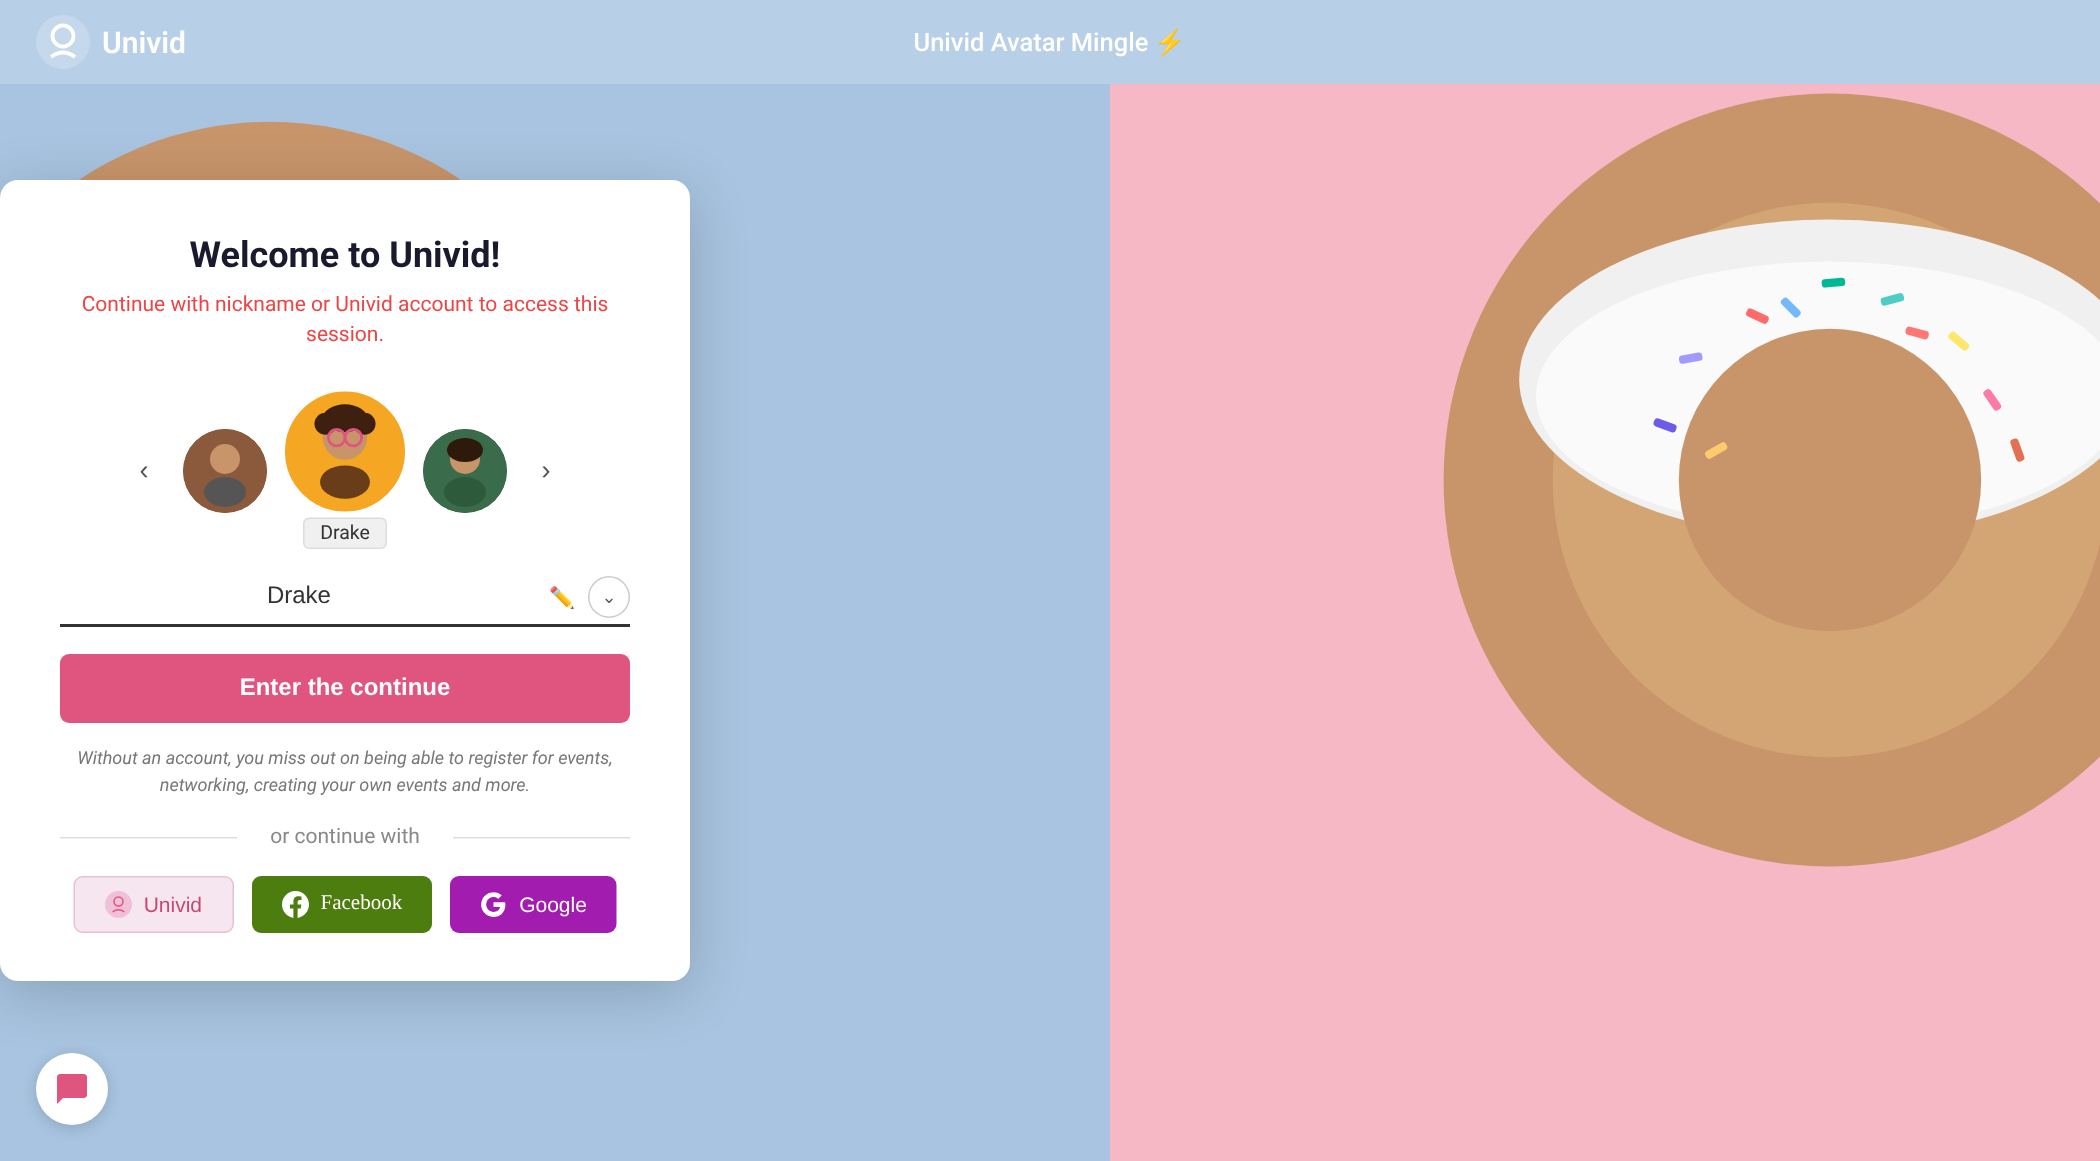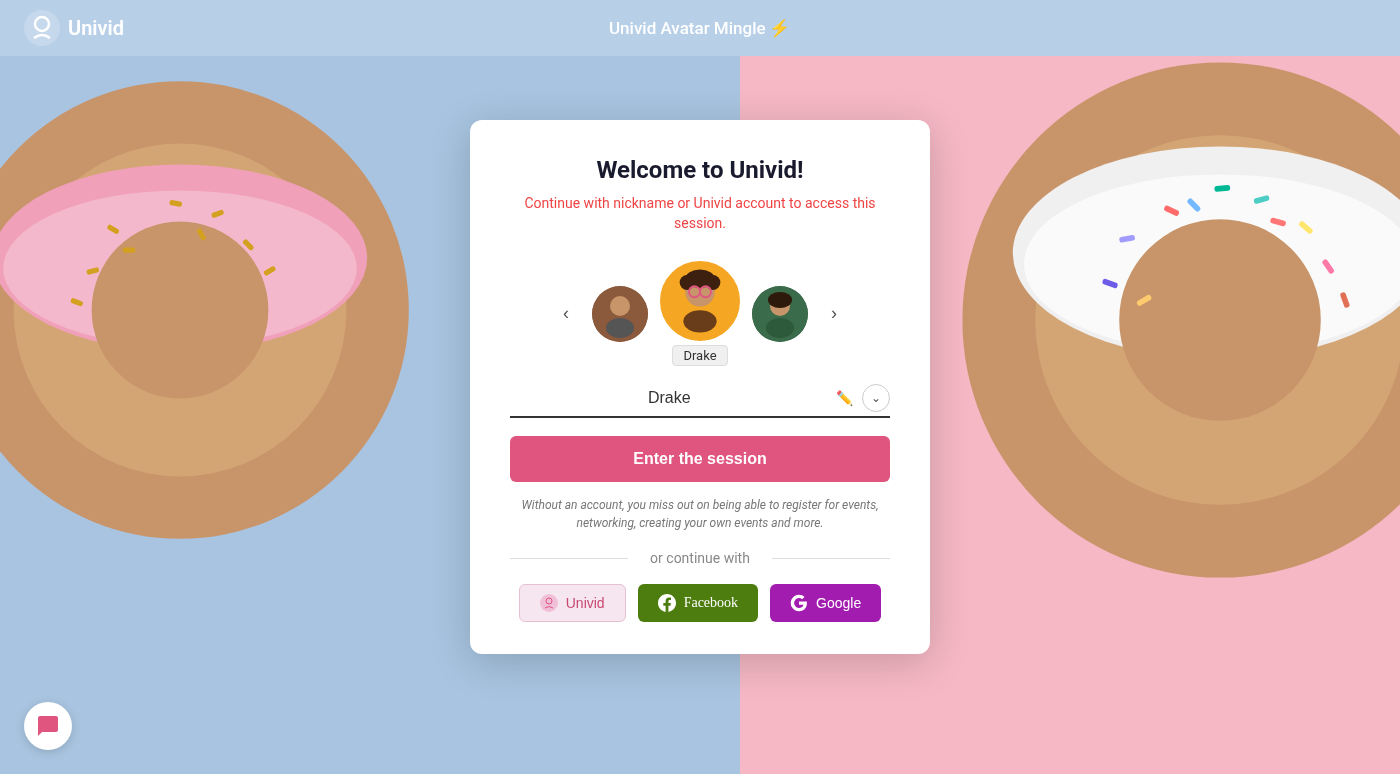--- a/index.html
+++ b/index.html
@@ -79,21 +79,21 @@
       color: #fff;
       white-space: nowrap;
     }
 
     
     .modal-overlay {
       position: absolute;
       inset: 0;
       display: flex;
       align-items: center;
-      justify-content: center;
+      justify-content: flex-start;
       z-index: 20;
     }
     .modal {
       background: #fff;
       border-radius: 12px;
       padding: 36px 40px 32px;
       width: 460px;
       box-shadow: 0 8px 40px rgba(0,0,0,0.18);
       text-align: center;
     }
@@ -407,21 +407,21 @@
     </div>
 
     
     <div class="name-row">
       <input class="name-input" type="text" value="Drake" style="">
       <span class="name-edit-icon">✏️</span>
       <div class="name-dropdown">⌄</div>
     </div>
 
     
-    <button class="enter-btn">Enter the session</button>
+    <button class="enter-btn">Enter the continue</button>
 
     
     <div class="modal-note">Without an account, you miss out on being able to register for events, networking, creating your own events and more.</div>
 
     
     <div class="divider">
       <div class="divider-line"></div>
       <span>or continue with</span>
       <div class="divider-line"></div>
     </div>

